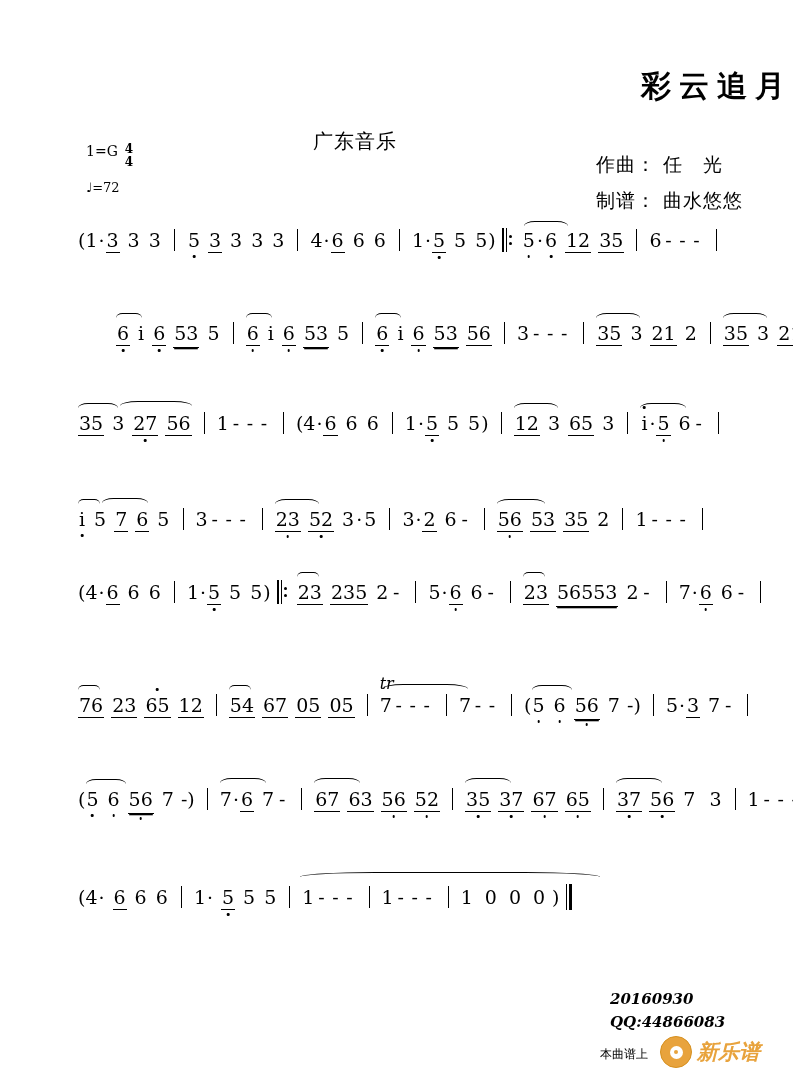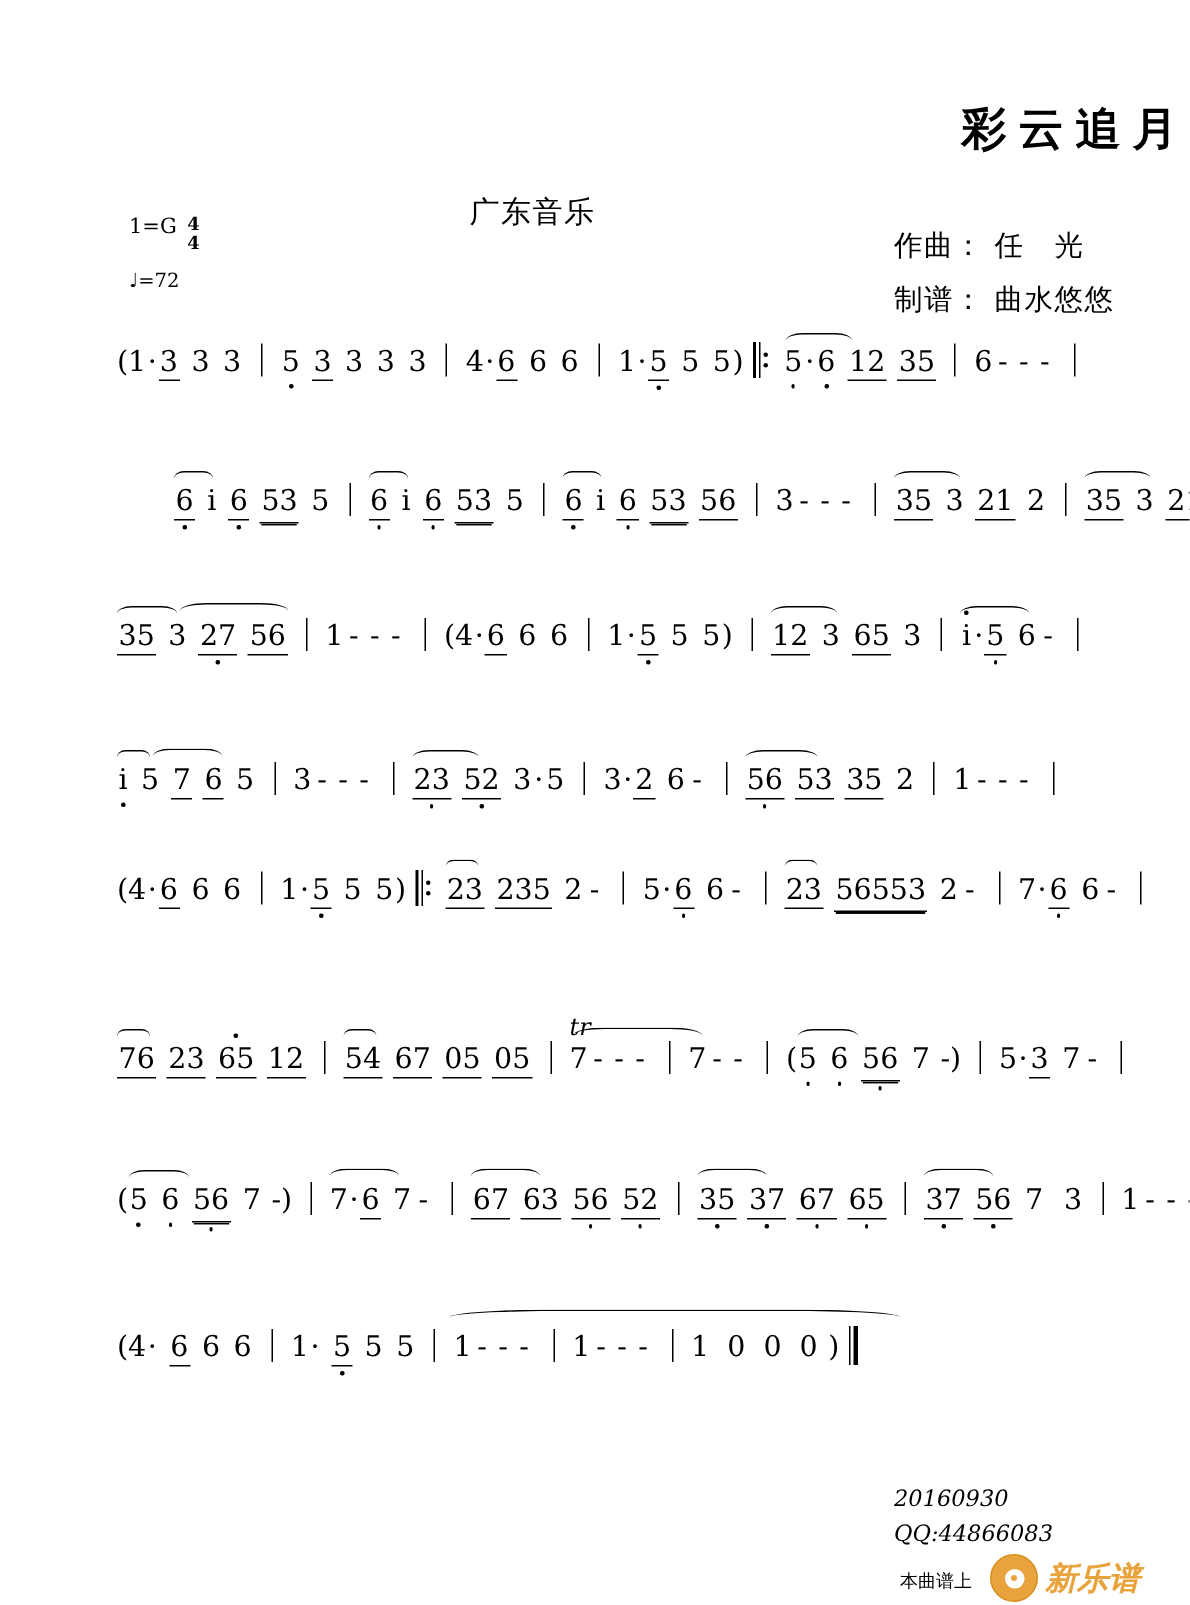--- a/index.html
+++ b/index.html
@@ -174,25 +174,25 @@
   .tr {
     position: absolute;
     font-style: italic;
     font-size: 16px;
     font-family: "DejaVu Serif", serif;
   }
 
   
   .footer-meta {
     position: absolute;
-    left: 596px;
+    left: 610px;
     top: 988px;
     font-family: "DejaVu Serif", serif;
     font-style: italic;
-    font-weight: normal;
+    font-weight: bold;
     font-size: 15px;
     line-height: 1.5;
   }
   .footer-note {
     position: absolute;
     left: 600px;
     top: 1046px;
     font-size: 12px;
     font-family: "DejaVu Sans", sans-serif;
   }

